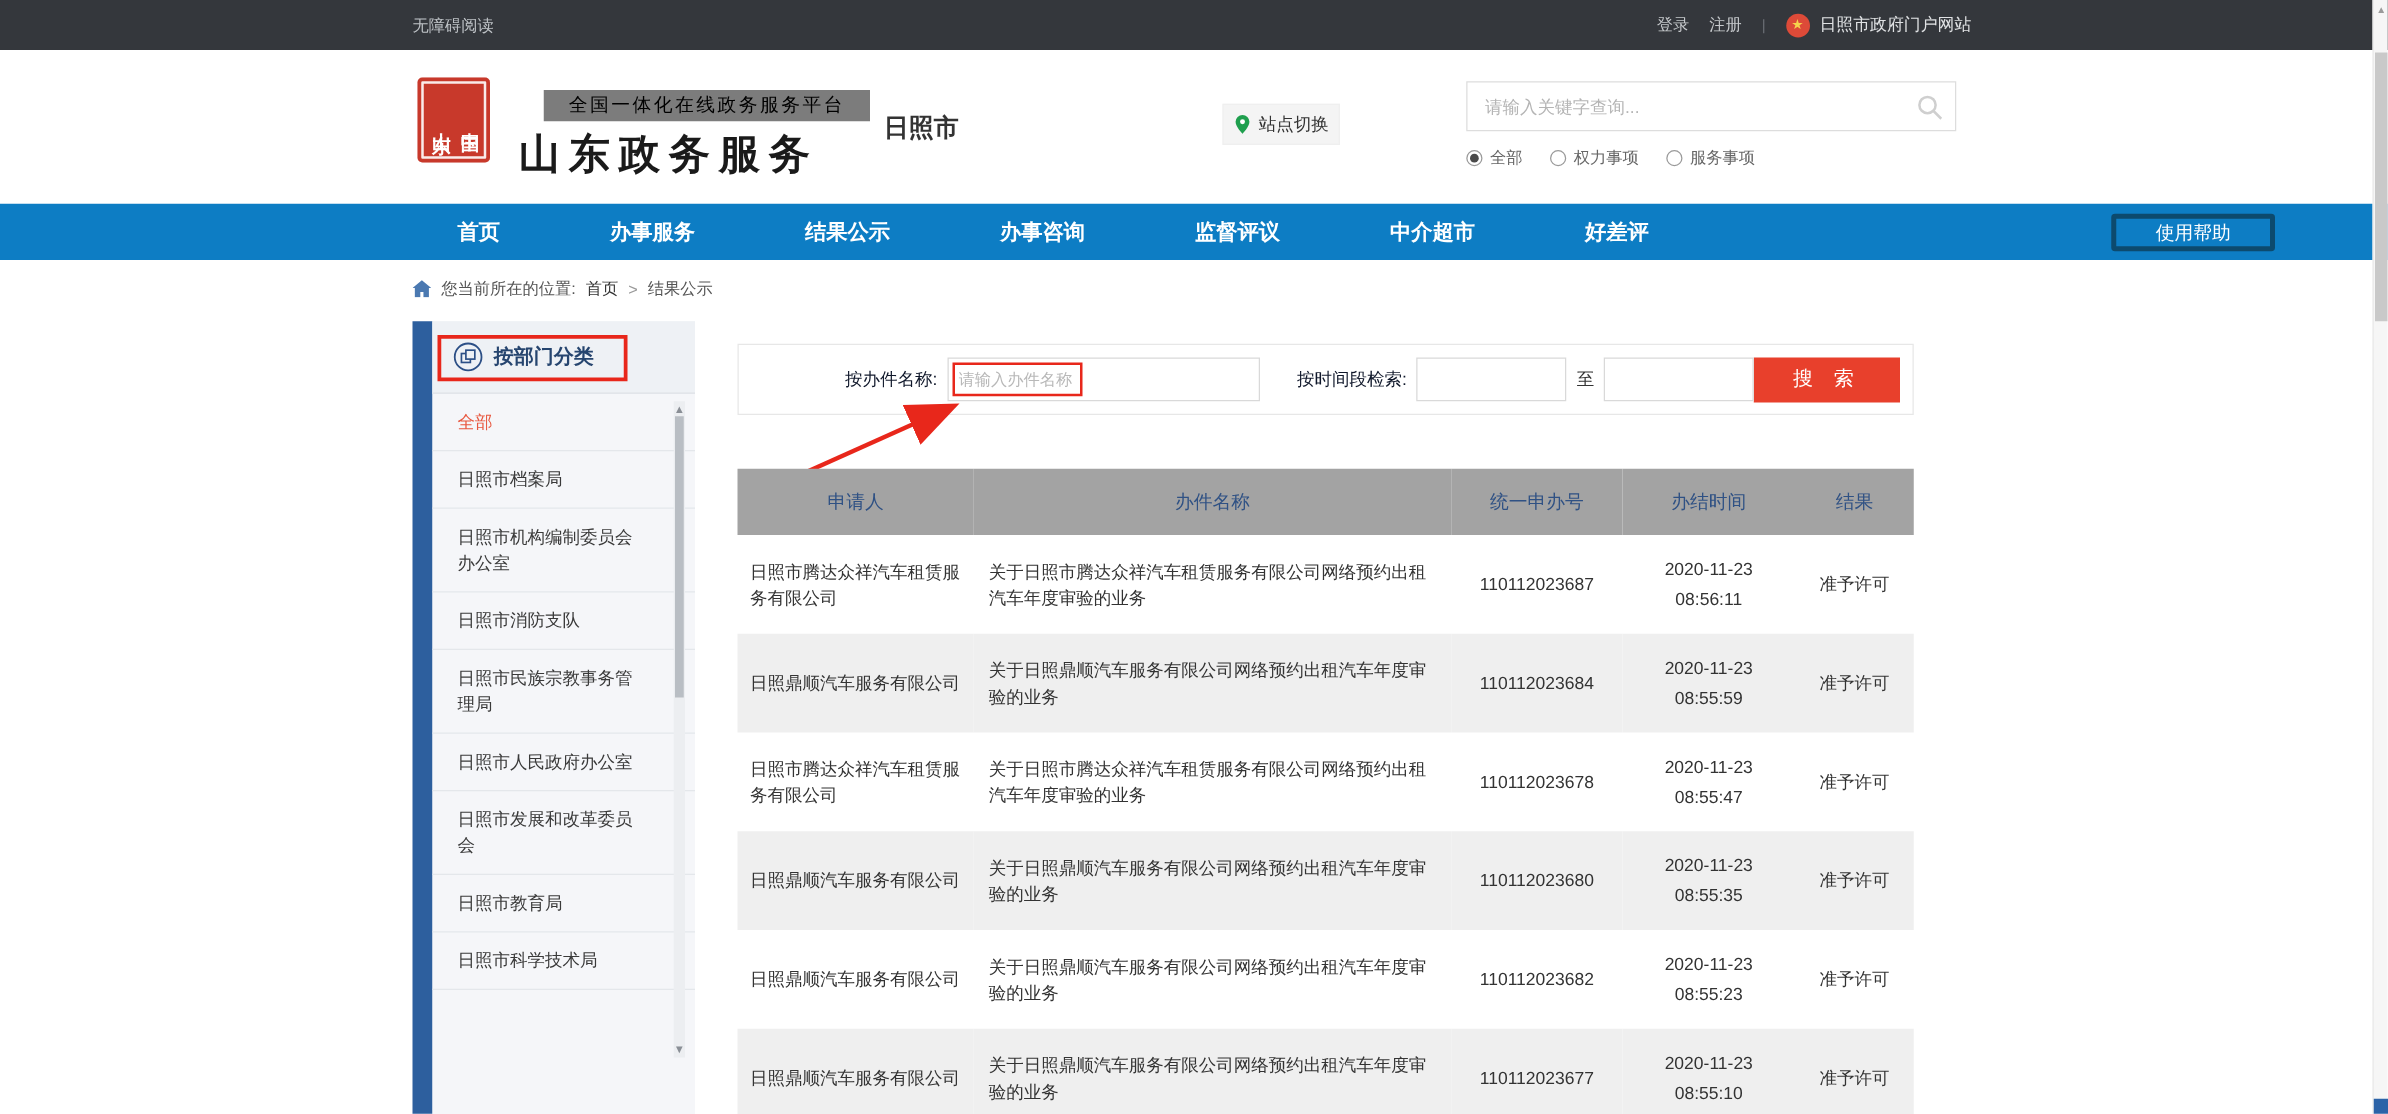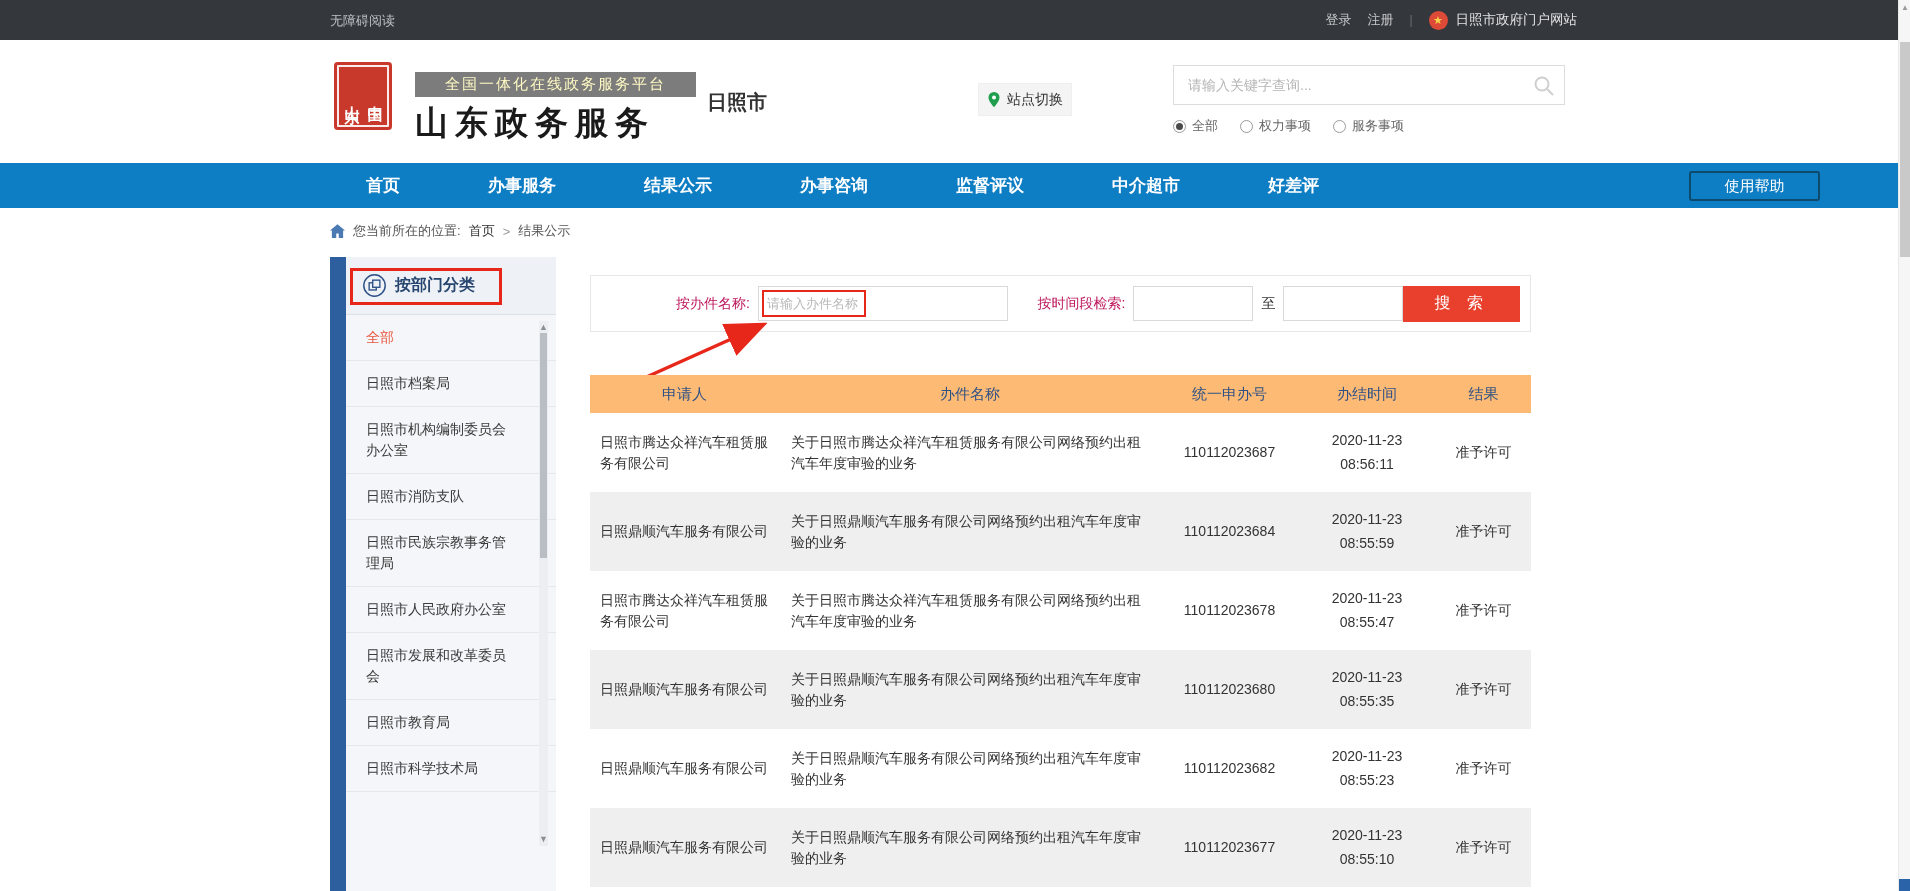--- a/index.html
+++ b/index.html
@@ -15,41 +15,41 @@
   .emblem { width:19px; height:19px; border-radius:50%; background:#dd4a38; display:flex; align-items:center; justify-content:center;
     color:#f6d34c; font-size:11px; line-height:1; }
   #topbar .portal { color:#e0e2e4; font-size:13.5px; display:flex; align-items:center; gap:8px; }
 
   
   #header { position:absolute; left:0; top:40px; width:1910px; height:123px; background:#fff; }
   .seal { position:absolute; left:334px; top:22px; width:58px; height:68px; background:#c8392b; border-radius:4px;
     box-shadow:inset 0 0 0 3px #c8392b, inset 0 0 0 5px rgba(255,255,255,.9); display:flex; align-items:center; justify-content:center; gap:4px; }
   .seal span { writing-mode:vertical-rl; color:#fff; font-weight:bold; font-size:15px; letter-spacing:2px; }
   .brand { position:absolute; left:415px; top:32px; }
-  .brand .tagline { display:inline-block; background:#7c7c7c; color:#fef9c3; font-size:15px; padding:3px 30px; letter-spacing:2px; }
+  .brand .tagline { display:inline-block; background:#7c7c7c; color:#000000; font-size:15px; padding:3px 20px; letter-spacing:2px;margin-left:20px; }
   .brand .site-name { margin-top:4px; font-size:33px; font-weight:bold; color:#1a1a1a; letter-spacing:7px; }
   .city { position:absolute; left:707px; top:49px; font-size:20px; font-weight:bold; color:#333; }
   .site-switch { position:absolute; left:978px; top:43px; width:94px; height:33px; background:#f4f4f4; border:1px solid #efefef;
     display:flex; align-items:center; justify-content:center; gap:6px; font-size:14px; color:#333; cursor:pointer; }
   .search-box { position:absolute; left:1173px; top:25px; width:392px; height:40px; border:1px solid #ddd; background:#fff; }
   .search-box input { width:100%; height:100%; border:none; outline:none; padding:0 40px 0 14px; font-size:14px; color:#333;
     font-family:inherit; background:transparent; }
   .search-box input::placeholder { color:#b5b5b5; }
   .search-box .mag { position:absolute; right:8px; top:8px; cursor:pointer; }
   .scopes { position:absolute; left:1173px; top:77px; display:flex; align-items:center; gap:22px; font-size:13px; color:#666; }
   .scope { display:flex; align-items:center; gap:6px; cursor:pointer; }
   .radio { width:13px; height:13px; border-radius:50%; border:1px solid #9a9a9a; background:#fff; display:inline-flex;
     align-items:center; justify-content:center; }
   .radio.checked::after { content:""; width:7px; height:7px; border-radius:50%; background:#4a4a4a; }
 
   
   #nav { position:absolute; left:0; top:163px; width:1910px; height:45px; background:#0d7dc4; }
   #nav ul { list-style:none; position:absolute; left:360px; top:0; height:45px; display:flex; align-items:center; gap:76px; }
   #nav li { color:#fff; font-size:17px; font-weight:bold; padding:0 6px; cursor:pointer; white-space:nowrap; }
-  .help-btn { position:absolute; right:90px; top:8px; width:131px; height:30px; border:2px solid #0c4a6e; border-radius:3px;
+  .help-btn { position:absolute; right:90px; top:8px; width:131px; height:30px; border:4px solid #0c4a6e; border-radius:3px;
     color:#fff; font-size:15px; display:flex; align-items:center; justify-content:center; cursor:pointer; background:transparent; }
 
   
   #breadcrumb { position:absolute; left:330px; top:222px; display:flex; align-items:center; gap:8px; font-size:13px; color:#555; }
   #breadcrumb .link { color:#333; cursor:pointer; }
   #breadcrumb .sep { color:#999; }
 
   
   #sidebar { position:absolute; left:330px; top:257px; width:226px; height:634px; }
   #sidebar .strip { position:absolute; left:0; top:0; width:16px; height:634px; background:#2d5f9e; }
@@ -63,37 +63,37 @@
     border-bottom:1px solid #e4e7eb; cursor:pointer; }
   .side-list li.active { color:#e8573f; }
   .side-scroll { position:absolute; right:8px; top:64px; width:9px; height:525px; background:#eceef1; }
   .side-scroll .thumb { position:absolute; left:1px; top:12px; width:7px; height:225px; background:#b9bec4; }
   .side-scroll .arrow { position:absolute; left:0; width:9px; font-size:9px; color:#8a8f96; text-align:center; line-height:1; cursor:pointer; }
 
   
   #main { position:absolute; left:590px; top:258px; width:941px; height:633px; }
   .filter-panel { position:absolute; left:0; top:17px; width:941px; height:57px; border:1px solid #e7e7e7; background:#fff;
     display:flex; align-items:center; padding:0 10px 0 85px; }
-  .filter-panel .lbl { font-size:14px; color:#be185d; white-space:nowrap; }
+  .filter-panel .lbl { font-size:14px; color:#0f172a; white-space:nowrap; }
   .input-wrap { position:relative; margin-left:8px; }
   .filter-panel input { height:35px; border:1px solid #d9d9d9; outline:none; font-size:13px; color:#333; padding:0 8px;
     font-family:inherit; background:#fff; }
   .filter-panel input::placeholder { color:#b8b8b8; }
   .name-input { width:250px; }
   .date-input { width:120px; }
   .gap { width:30px; flex:0 1 30px; }
   .to-lbl { font-size:14px; color:#333; margin:0 8px; }
   .search-btn { margin-left:auto; width:118px; height:36px; background:#e8402c; color:#fff; font-size:16px; letter-spacing:6px;
     border:none; display:flex; align-items:center; justify-content:center; cursor:pointer; font-family:inherit; }
   .anno-rect { position:absolute; left:4px; top:4px; width:104px; height:27px; border:2px solid #e8271b; pointer-events:none; }
   .anno-arrow { position:absolute; left:30px; top:55px; pointer-events:none; }
 
   
   #results { position:absolute; left:0; top:117px; width:941px; border-collapse:collapse; table-layout:fixed; }
-  #results th { height:38px; background:#fdba74; color:#2f5184; font-size:15px; font-weight:normal; text-align:center; }
+  #results th { height:53px; background:#a3a3a3; color:#2f5184; font-size:15px; font-weight:normal; text-align:center; }
   #results td { height:79px; font-size:14px; color:#333; line-height:1.5; vertical-align:middle; }
   #results td.c1 { padding:0 8px 0 10px; text-align:left; }
   #results td.c2 { padding:0 10px 0 12px; text-align:left; }
   #results td.c3, #results td.c4, #results td.c5 { text-align:center; }
   #results tr.alt td { background:#efefef; }
   #results .t2 { line-height:1.7; }
 
   
   #scrollbar { position:absolute; right:0; top:0; width:12px; height:891px; background:#f6f6f6; border-left:1px solid #e9e9e9; }
   #scrollbar .thumb { position:absolute; left:1px; top:42px; width:10px; height:215px; background:#c9c9c9; cursor:pointer; }

